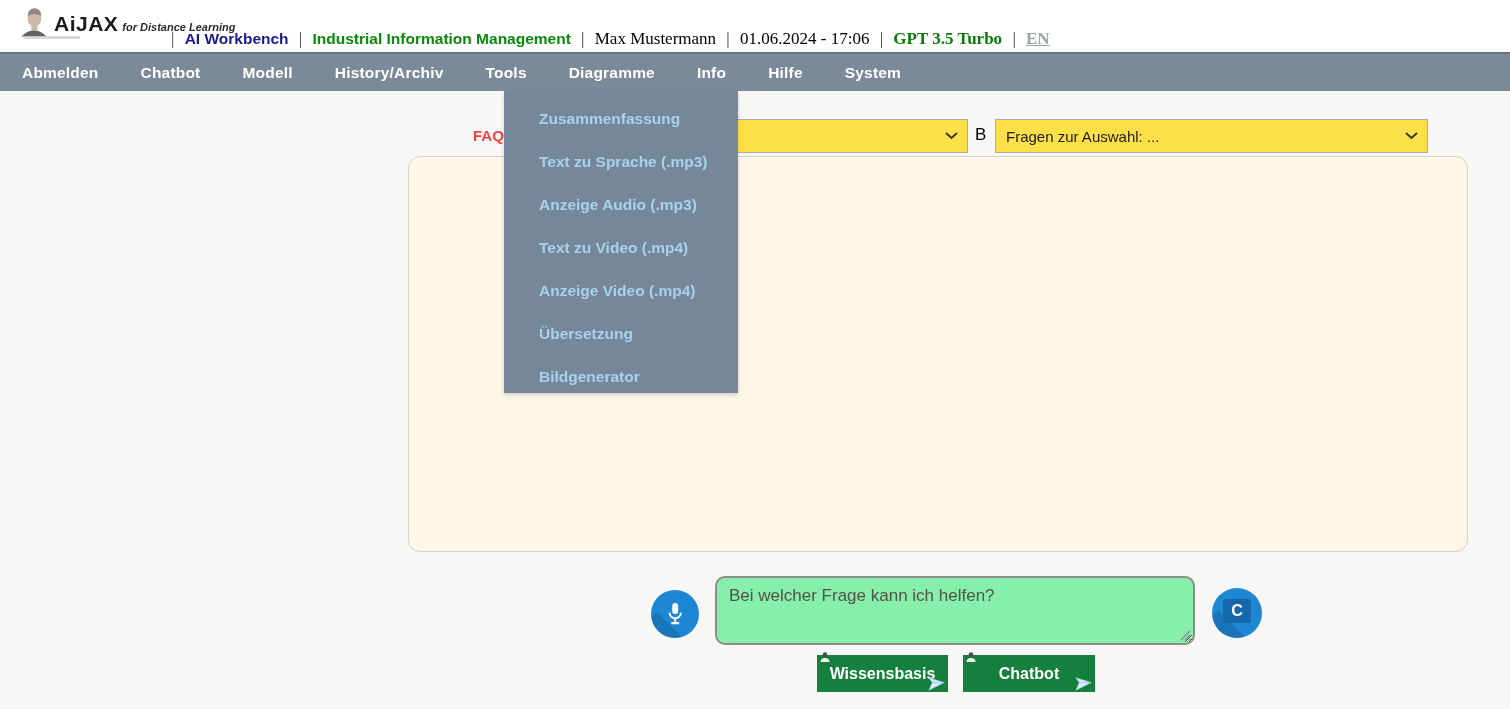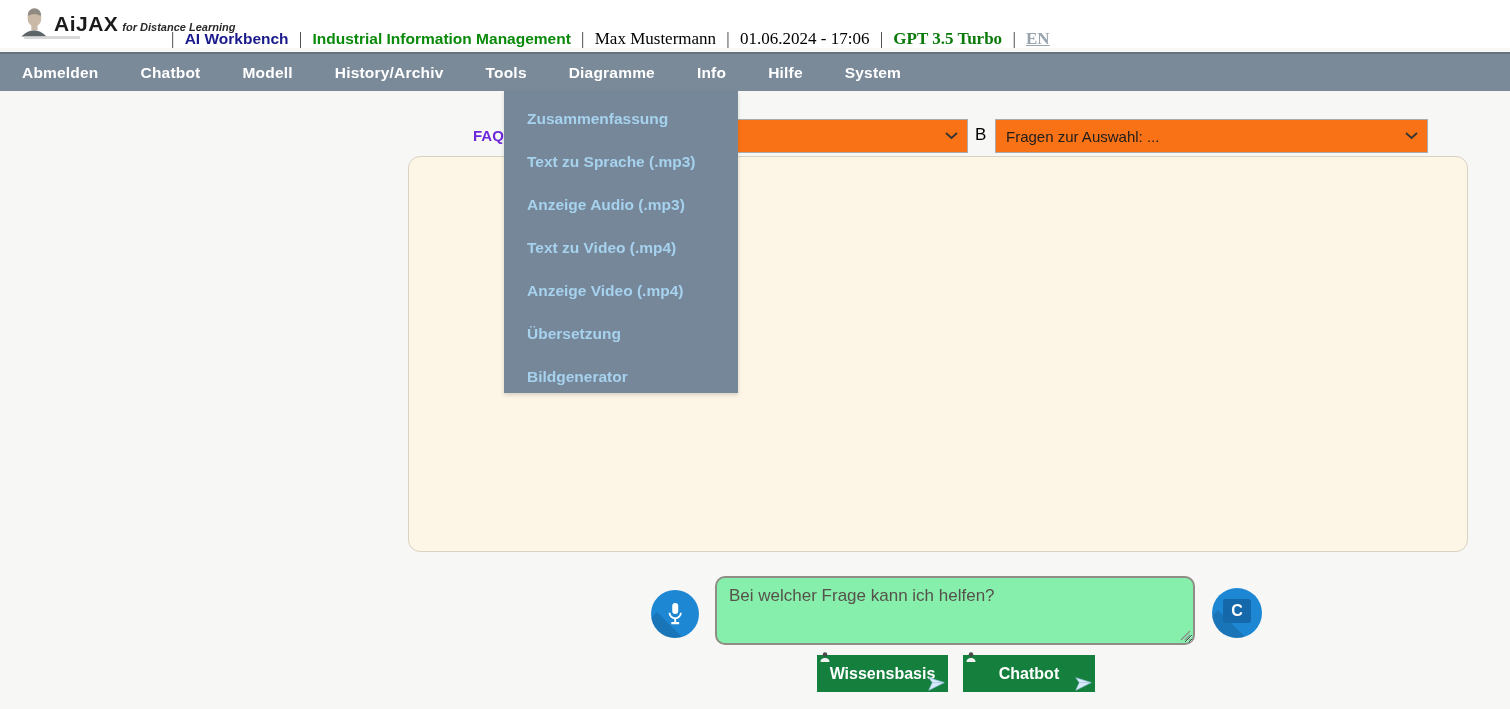--- a/index.html
+++ b/index.html
@@ -42,29 +42,29 @@
     padding:0 21px; cursor:pointer; letter-spacing:0.2px;
   }
 
   
   .dropdown {
     position:absolute; left:504px; top:91px; width:234px; height:302px;
     background:#76879a; z-index:30; padding-top:6px;
     box-shadow:0 2px 4px rgba(0,0,0,0.15);
   }
   .dropdown-item {
-    height:43px; line-height:43px; padding-left:23px;
+    height:43px; line-height:43px; padding-left:35px;
     color:#a6d2ee; font-weight:bold; font-size:15.5px; cursor:pointer;
     white-space:nowrap;
   }
 
   
-  .faq-label { position:absolute; left:473px; top:127px; font-weight:bold; font-size:15px; color:#6d28d9; z-index:5; }
+  .faq-label { position:absolute; left:473px; top:127px; font-weight:bold; font-size:15px; color:#ef4444; z-index:5; }
   .sel {
-    position:absolute; top:119px; height:34px; background:#f97316;
+    position:absolute; top:119px; height:34px; background:#fde047;
     border:1px solid #ababab; display:flex; align-items:center;
     padding:0 28px 0 10px; font-size:15px; color:#1d1d1d; cursor:pointer; z-index:5;
   }
   .sel .chev { position:absolute; right:9px; top:11px; }
   .sel1 { left:510px; width:458px; }
   .b-label { position:absolute; left:975px; top:125px; font-size:17px; color:#000; z-index:5; }
   .sel2 { left:995px; width:433px; }
 
   
   .panel {

